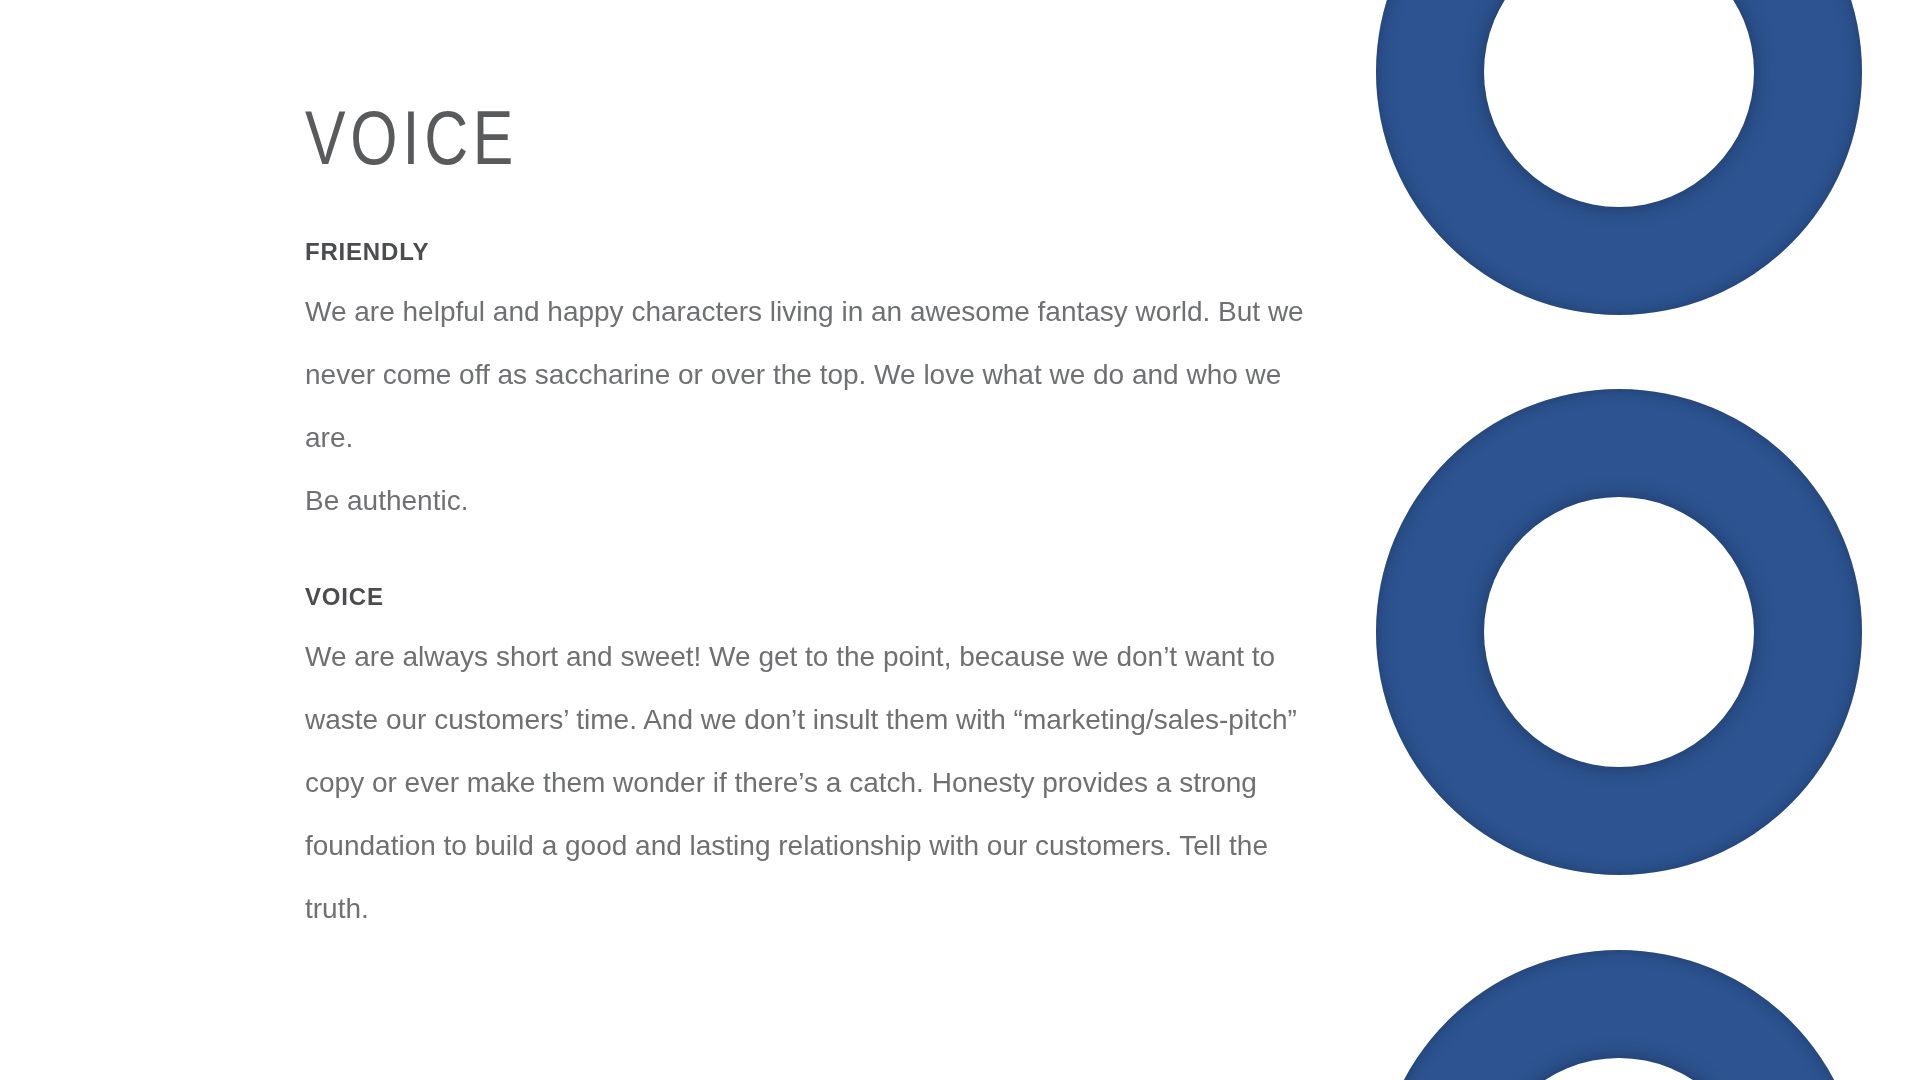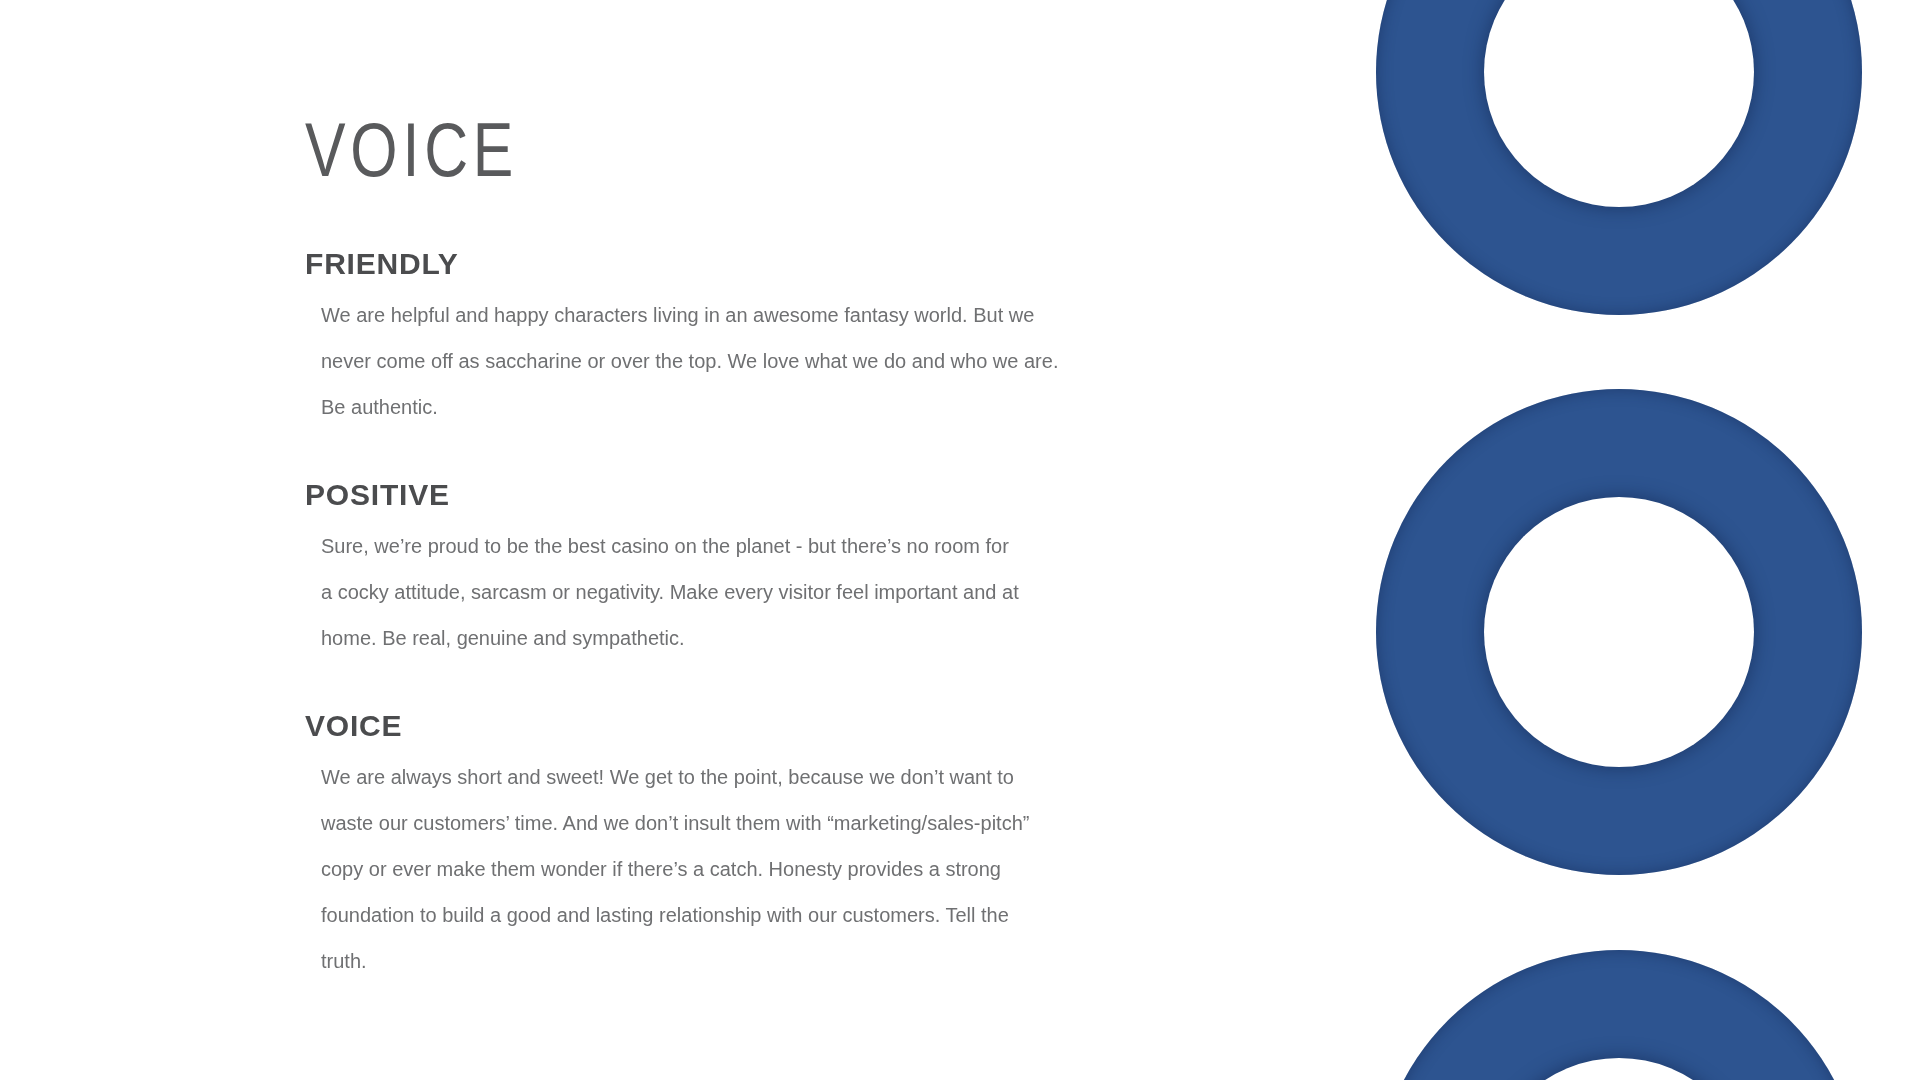--- a/index.html
+++ b/index.html
@@ -15,49 +15,48 @@
     background:var(--page-bg);
     font-family:"Liberation Sans", sans-serif;
     position:relative;
   }
   .slide{position:absolute;inset:0;background:var(--page-bg);}
 
   
   .content{
     position:absolute;
     left:305px;
-    top:112px;
+    top:100px;
     width:1030px;
   }
   h1.page-title{
     font-size:76px;
     line-height:76px;
     font-weight:300;
     color:var(--title-gray);
     letter-spacing:6px;
     transform:scaleX(0.8);
     transform-origin:left center;
     margin-bottom:58px;
   }
   .section h2{
-    font-size:30px;
+    font-size:24px;
     line-height:36px;
     font-weight:700;
     letter-spacing:0.8px;
     color:var(--heading-gray);
     margin-bottom:10px;
   }
   .section p{
-    font-size:20px;
-    line-height:46px;
+    font-size:28px;
+    line-height:63px;
     font-weight:400;
     color:var(--body-gray);
     white-space:pre-line;
     margin-bottom:47px;
-    margin-left:16px;
   }
 
   
   .rings{position:absolute;inset:0;pointer-events:none;}
   .ring{
     position:absolute;
     left:1376px;
     width:486px;
     height:486px;
     border-radius:50%;
@@ -86,26 +85,20 @@
   <main class="content">
     <h1 class="page-title">VOICE</h1>
 
     <section class="section">
       <h2>FRIENDLY</h2>
       <p>We are helpful and happy characters living in an awesome fantasy world. But we
 never come off as saccharine or over the top. We love what we do and who we are.
 Be authentic.</p>
     </section>
 
-    <section class="section">
-      <h2>POSITIVE</h2>
-      <p>Sure, we’re proud to be the best casino on the planet - but there’s no room for
-a cocky attitude, sarcasm or negativity. Make every visitor feel important and at
-home. Be real, genuine and sympathetic.</p>
-    </section>
 
     <section class="section">
       <h2>VOICE</h2>
       <p>We are always short and sweet! We get to the point, because we don’t want to
 waste our customers’ time. And we don’t insult them with “marketing/sales-pitch”
 copy or ever make them wonder if there’s a catch. Honesty provides a strong
 foundation to build a good and lasting relationship with our customers. Tell the
 truth.</p>
     </section>
   </main>

